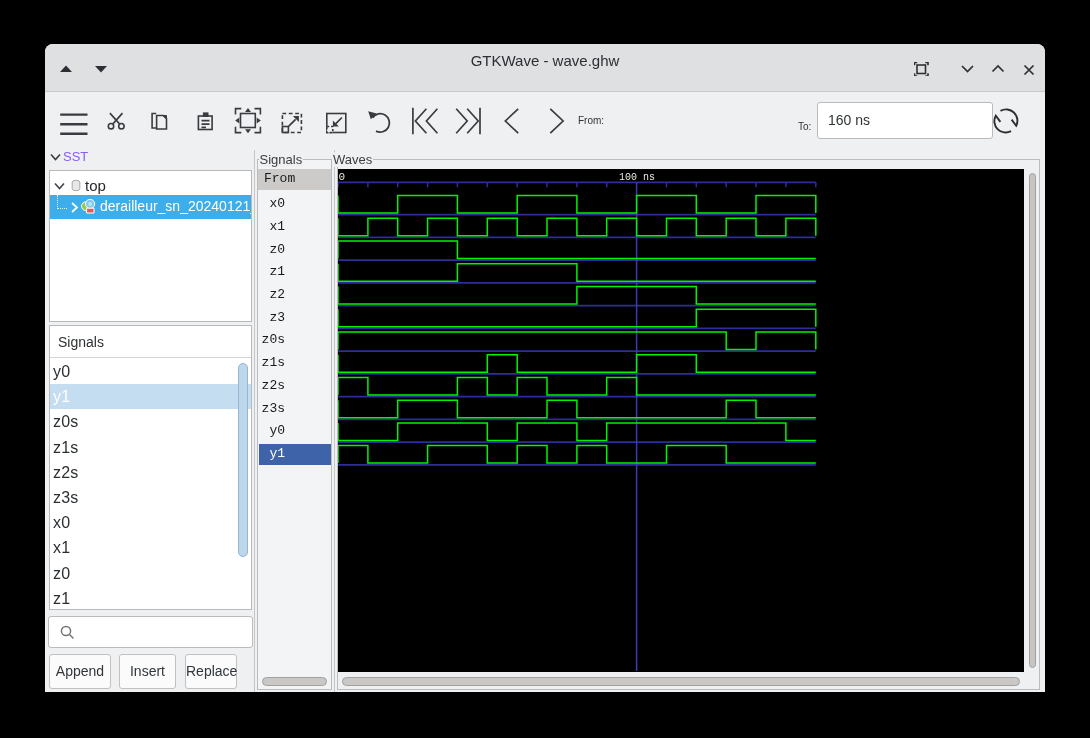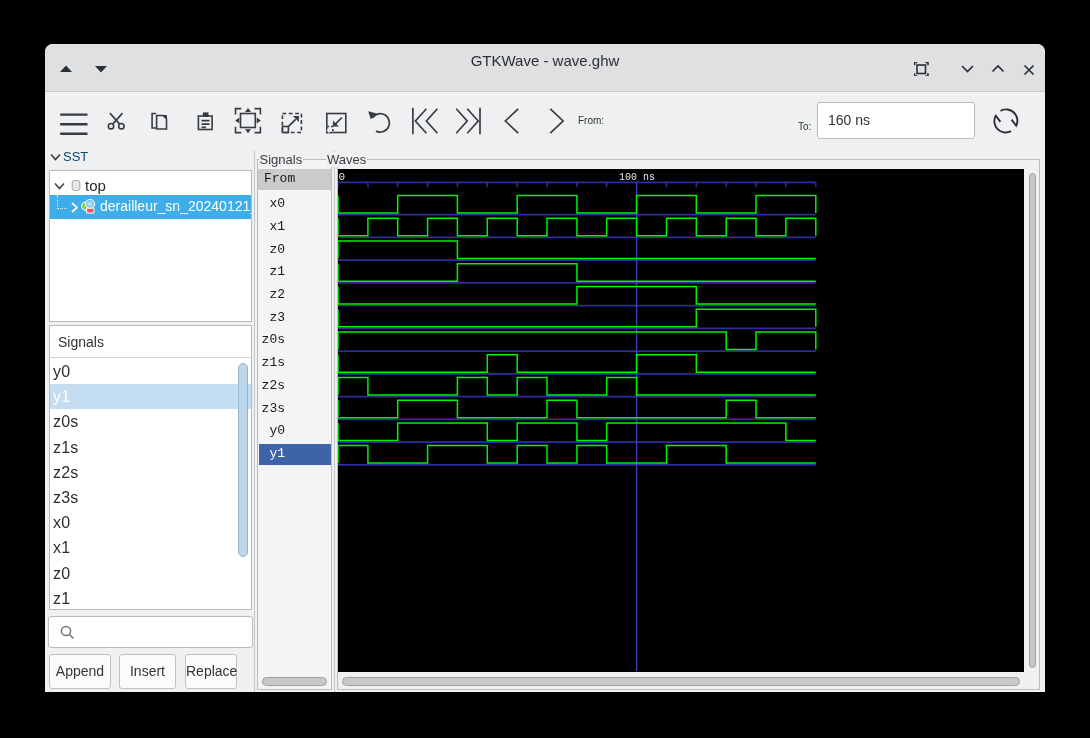--- a/index.html
+++ b/index.html
@@ -108,32 +108,32 @@
         <path d="M407.2 1.8 L418.2 14 L407.2 26.2"></path>
       </g>
 
       <path d="M458.2 1.8 L445.3 14 L458.2 26.2" stroke-width="1.7"></path>
 
       <path d="M490.3 1.8 L503.1 14 L490.3 26.2" stroke-width="1.7"></path>
     </g>
   </svg>
   <div class="lbl" style="left:533px;top:71px">From:</div>
   <div class="lbl" style="left:753px;top:77px">To:</div>
-  <div class="input" style="left:772px;top:58px;width:158px;height:37px">160 ns</div>
+  <div class="input" style="left:772px;top:58px;width:176px;height:37px">160 ns</div>
   <svg class="abs" style="left:948px;top:64px" width="28" height="28" viewBox="0 0 28 28">
     <g stroke="#2b2f33" stroke-width="1.9" fill="none" stroke-linejoin="miter">
       <path d="M7.5 2.9 A11.3 11.3 0 0 1 23.2 17.8 L18.6 11.6"></path>
       <path d="M18 23.2 A11.3 11.3 0 0 1 2.8 7.7 L7.4 13.9"></path>
     </g>
   </svg>
 
   <svg class="abs" style="left:5px;top:108px" width="12" height="10" viewBox="0 0 12 10">
     <path d="M1 2.5 L5.5 7.5 L10 2.5" stroke="#3a3d40" stroke-width="1.6" fill="none"></path>
   </svg>
-  <div class="abs" style="left:18px;top:105px;font-size:13px;color:#0c4a6e">SST</div>
+  <div class="abs" style="left:18px;top:105px;font-size:13px;color:#8b5cf6">SST</div>
 
   <div class="box" style="left:4px;top:126px;width:203px;height:152px">
     <svg class="abs" style="left:4px;top:10px" width="12" height="10" viewBox="0 0 12 10">
       <path d="M1 2.5 L5.5 7.5 L10 2.5" stroke="#42454a" stroke-width="1.6" fill="none"></path>
     </svg>
     <svg class="abs" style="left:21px;top:8px" width="10" height="13" viewBox="0 0 12 14">
       <ellipse cx="6" cy="3" rx="4.6" ry="2.2" fill="#e8e8e8" stroke="#9a9a9a" stroke-width="1"></ellipse>
       <path d="M1.4 3 L1.4 11 A 4.6 2.2 0 0 0 10.6 11 L10.6 3" fill="#e8e8e8" stroke="#9a9a9a" stroke-width="1"></path>
     </svg>
     <div class="abs" style="left:35px;top:6px;font-size:15px;color:#26282b">top</div>
@@ -195,21 +195,21 @@
         <div class="abs" style="right:0;top:333.9px;color:#17191b">z2s</div>
         <div class="abs" style="right:0;top:356.7px;color:#17191b">z3s</div>
         <div class="abs" style="right:0;top:379.4px;color:#17191b">y0</div>
         <div class="abs" style="right:0;top:402.1px;color:#fff">y1</div>
       </div>
   </div>
 
   <div class="abs" style="left:216.7px;top:633.2px;width:65px;height:8.4px;background:#c9c8c7;border:1px solid #a2a1a0;border-radius:5px"></div>
 
   <div class="abs" style="left:292px;top:115px;width:703px;height:531px;border:1px solid #bbbcbe"></div>
-  <div class="framelbl" style="left:281px;top:108px">Waves</div>
+  <div class="framelbl" style="left:287px;top:108px">Waves</div>
   <div class="abs" style="left:293px;top:124.5px;width:686px;height:503px;background:#000">
     <svg width="686" height="502" viewBox="0 0 686 502">
 <line x1="0" y1="45.7" x2="477.8" y2="45.7" stroke="#2e2e9a" stroke-width="1.8"></line>
 <line x1="0" y1="68.4" x2="477.8" y2="68.4" stroke="#2e2e9a" stroke-width="1.8"></line>
 <line x1="0" y1="91.2" x2="477.8" y2="91.2" stroke="#2e2e9a" stroke-width="1.8"></line>
 <line x1="0" y1="113.9" x2="477.8" y2="113.9" stroke="#2e2e9a" stroke-width="1.8"></line>
 <line x1="0" y1="136.7" x2="477.8" y2="136.7" stroke="#2e2e9a" stroke-width="1.8"></line>
 <line x1="0" y1="159.4" x2="477.8" y2="159.4" stroke="#2e2e9a" stroke-width="1.8"></line>
 <line x1="0" y1="182.1" x2="477.8" y2="182.1" stroke="#2e2e9a" stroke-width="1.8"></line>
 <line x1="0" y1="204.9" x2="477.8" y2="204.9" stroke="#2e2e9a" stroke-width="1.8"></line>

